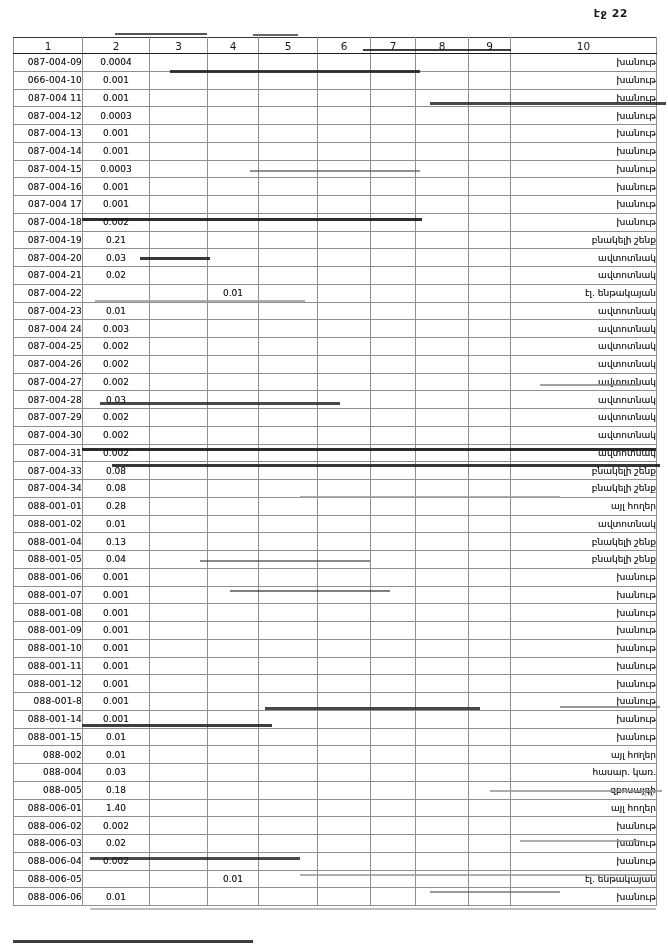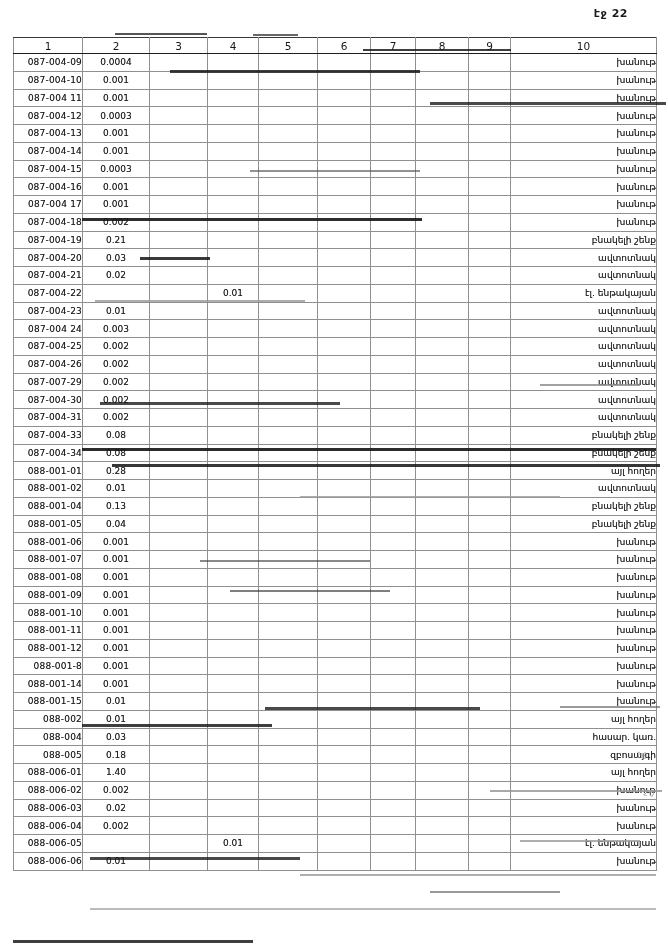--- a/index.html
+++ b/index.html
@@ -105,21 +105,21 @@
           <td class="col-val"></td>
           <td class="col-val"></td>
           <td class="col-val"></td>
           <td class="col-val"></td>
           <td class="col-val"></td>
           <td class="col-val"></td>
           <td class="col-val"></td>
           <td class="col-use">խանութ</td>
         </tr>
         <tr>
-          <td class="col-code">087-004-10</td>
+          <td class="col-code">066-004-10</td>
           <td class="col-val">0.001</td>
           <td class="col-val"></td>
           <td class="col-val"></td>
           <td class="col-val"></td>
           <td class="col-val"></td>
           <td class="col-val"></td>
           <td class="col-val"></td>
           <td class="col-val"></td>
           <td class="col-use">խանութ</td>
         </tr>
@@ -299,20 +299,44 @@
           <td class="col-val"></td>
           <td class="col-val"></td>
           <td class="col-val"></td>
           <td class="col-val"></td>
           <td class="col-val"></td>
           <td class="col-use">ավտոտնակ</td>
         </tr>
         <tr>
           <td class="col-code">087-004-26</td>
           <td class="col-val">0.002</td>
+          <td class="col-val"></td>
+          <td class="col-val"></td>
+          <td class="col-val"></td>
+          <td class="col-val"></td>
+          <td class="col-val"></td>
+          <td class="col-val"></td>
+          <td class="col-val"></td>
+          <td class="col-use">ավտոտնակ</td>
+        </tr>
+        <tr>
+          <td class="col-code">087-004-27</td>
+          <td class="col-val">0.002</td>
+          <td class="col-val"></td>
+          <td class="col-val"></td>
+          <td class="col-val"></td>
+          <td class="col-val"></td>
+          <td class="col-val"></td>
+          <td class="col-val"></td>
+          <td class="col-val"></td>
+          <td class="col-use">ավտոտնակ</td>
+        </tr>
+        <tr>
+          <td class="col-code">087-004-28</td>
+          <td class="col-val">0.03</td>
           <td class="col-val"></td>
           <td class="col-val"></td>
           <td class="col-val"></td>
           <td class="col-val"></td>
           <td class="col-val"></td>
           <td class="col-val"></td>
           <td class="col-val"></td>
           <td class="col-use">ավտոտնակ</td>
         </tr>
         <tr>

